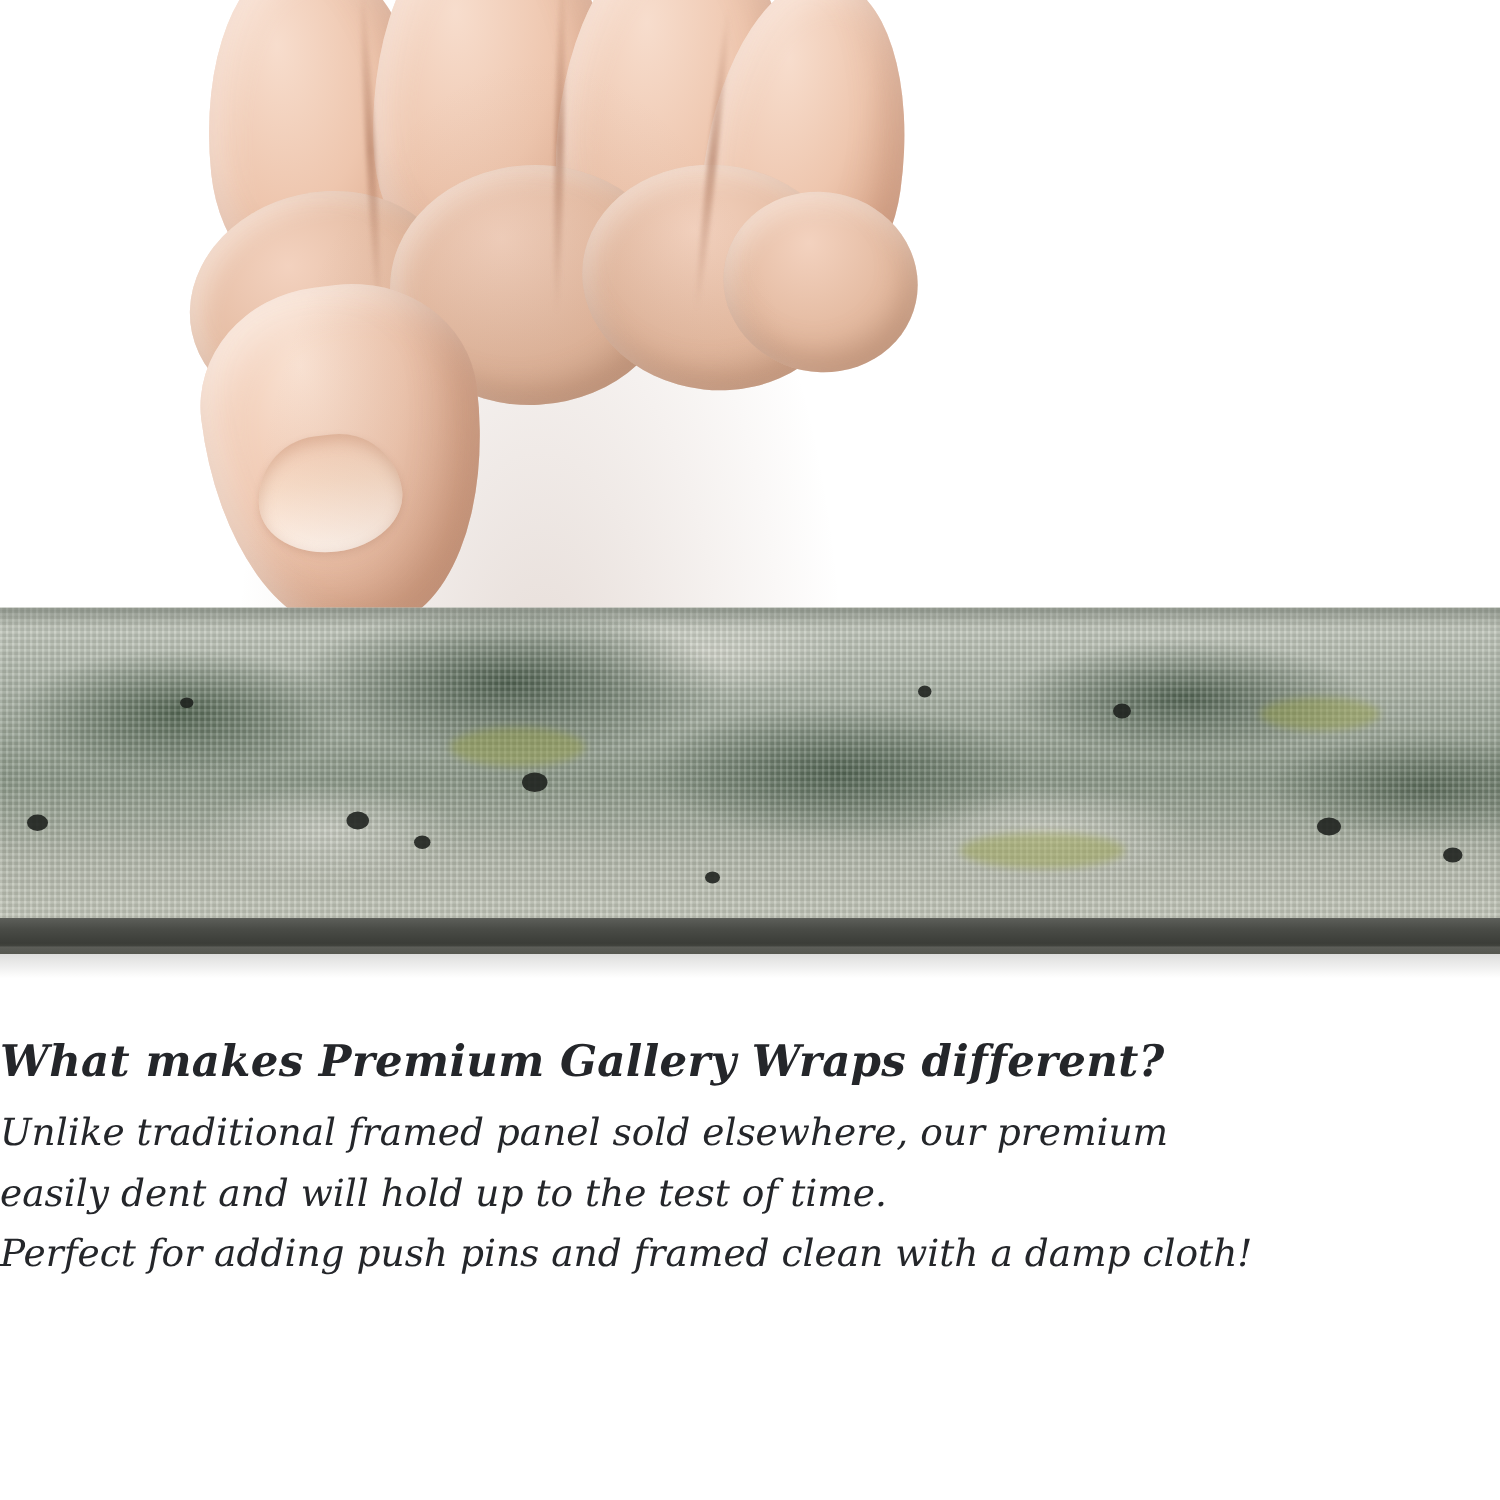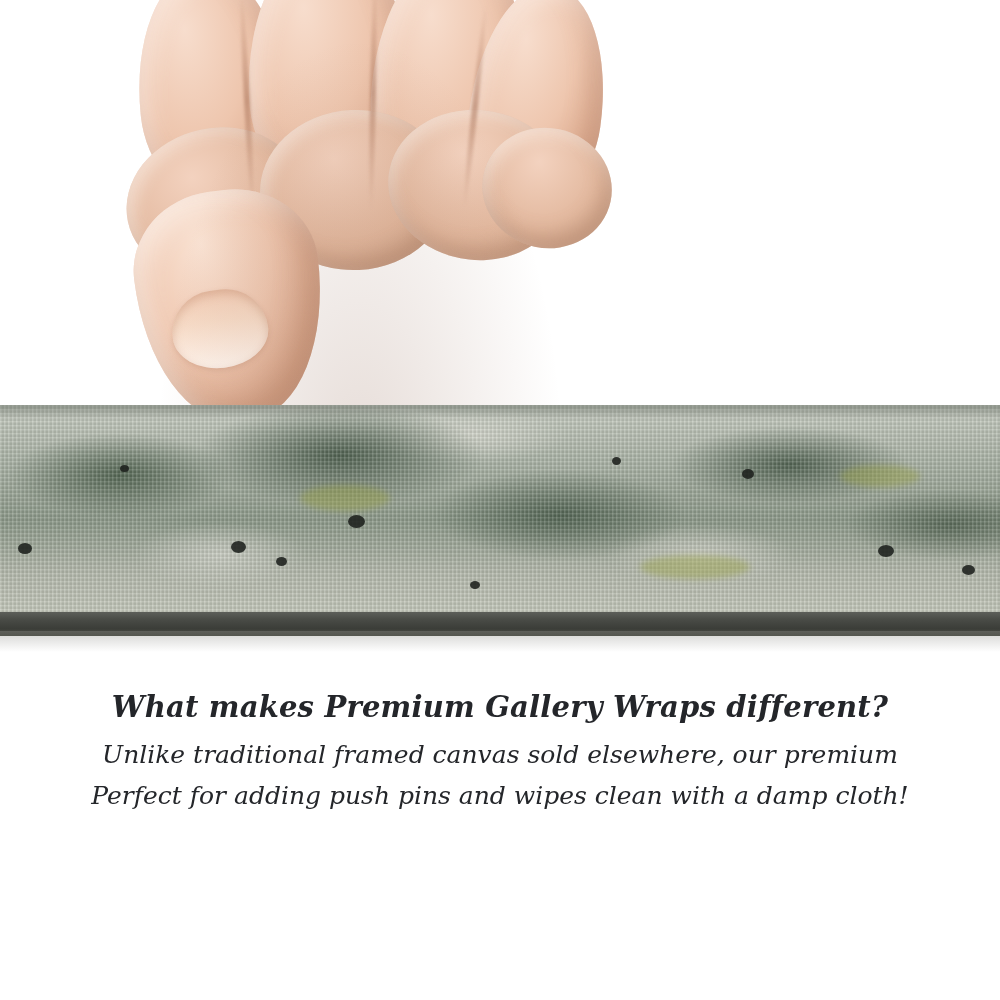--- a/index.html
+++ b/index.html
@@ -182,21 +182,20 @@
     height: 16px;
     background: linear-gradient(to bottom, rgba(120,120,115,0.25), rgba(255,255,255,0));
   }
 
   
   .caption {
     position: absolute;
     left: 0;
     top: 690px;
     width: 1000px;
-    text-align: center;
     color: #24262a;
     font-family: "DejaVu Serif", serif;
     font-style: italic;
   }
   .caption-title {
     font-size: 29px;
     font-weight: 700;
     letter-spacing: 0.2px;
     margin-bottom: 14px;
   }
@@ -255,18 +254,19 @@
       <div class="lichen" style="left:840px; top:60px; width:80px; height:22px;"></div>
     </div>
 
     <div class="wrap-depth"></div>
     <div class="wrap-underglow"></div>
   </div>
 
   <div class="caption">
     <div class="caption-title">What makes Premium Gallery Wraps different?</div>
     <div class="caption-body">
-      <p>Unlike traditional framed canvas sold elsewhere, our premium</p>
-      <p>Perfect for adding push pins and wipes clean with a damp cloth!</p>
+      <p>Unlike traditional framed panel sold elsewhere, our premium</p>
+      <p>easily dent and will hold up to the test of time.</p>
+      <p>Perfect for adding push pins and framed clean with a damp cloth!</p>
     </div>
   </div>
 
 </div>
 
 </body></html>

